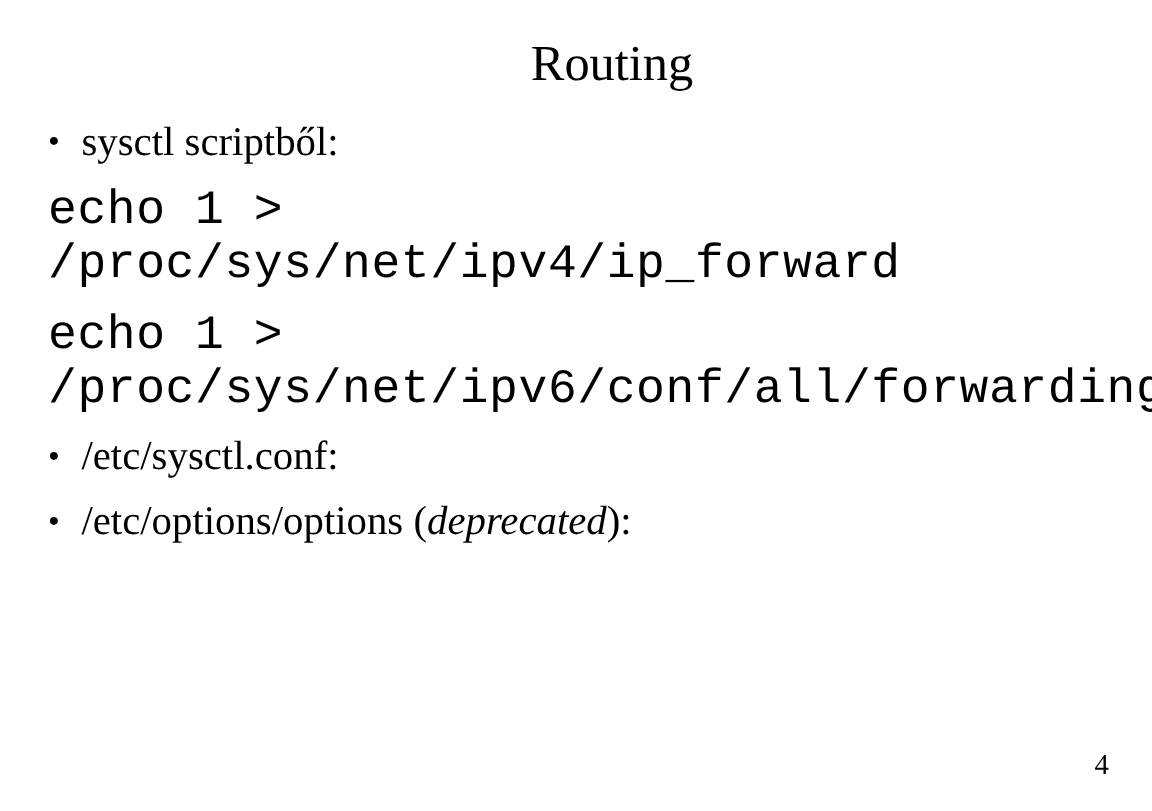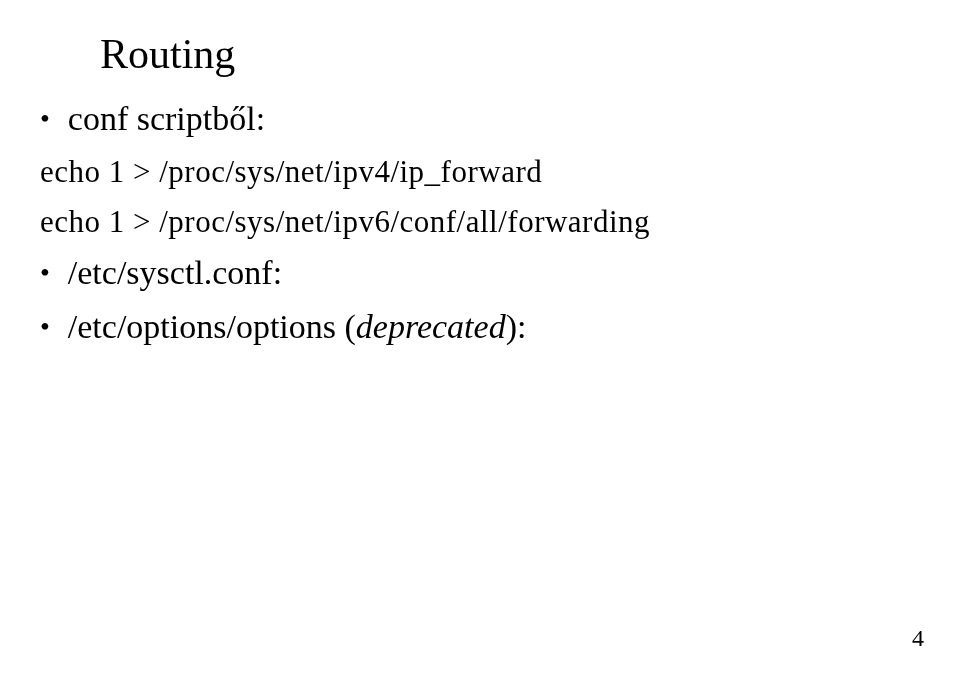--- a/index.html
+++ b/index.html
@@ -10,20 +10,21 @@
     body {
       width: 960px;
       height: 676px;
       background: #ffffff;
       font-family: "Times New Roman", Times, serif;
       color: #000000;
       position: relative;
       padding: 30px 40px 40px 40px;
     }
     .title {
+      text-align: center;
       font-size: 42px;
       font-weight: normal;
       margin-bottom: 22px;
       margin-left: 60px;
     }
     .content-block {
       margin-top: 10px;
     }
     .bullet-line {
       display: flex;
@@ -35,22 +36,22 @@
     .bullet-mark {
       margin-right: 18px;
       font-size: 28px;
       line-height: 38px;
       margin-left: 0px;
     }
     .bullet-text {
       font-size: 34px;
     }
     .mono {
-      font-family: Liberation Serif, serif;
-      font-size: 31px;
+      font-family: Liberation Mono, monospace;
+      font-size: 40px;
       margin-left: 0px;
       margin-bottom: 14px;
       letter-spacing: 0.5px;
     }
     .italic {
       font-style: italic;
     }
     .page-number {
       position: absolute;
       bottom: 24px;
@@ -60,21 +61,21 @@
   </style>
 </head>
 <body>
 
 <h1 class="title">Routing</h1>
 
 <div class="content-block">
 
   <div class="bullet-line">
     <span class="bullet-mark">•</span>
-    <span class="bullet-text">conf scriptből:</span>
+    <span class="bullet-text">sysctl scriptből:</span>
   </div>
   <div class="mono">echo 1 &gt; /proc/sys/net/ipv4/ip_forward</div>
   <div class="mono">echo 1 &gt; /proc/sys/net/ipv6/conf/all/forwarding</div>
 
   <div class="bullet-line">
     <span class="bullet-mark">•</span>
     <span class="bullet-text">/etc/sysctl.conf:</span>
   </div>
 
   <div class="bullet-line">

